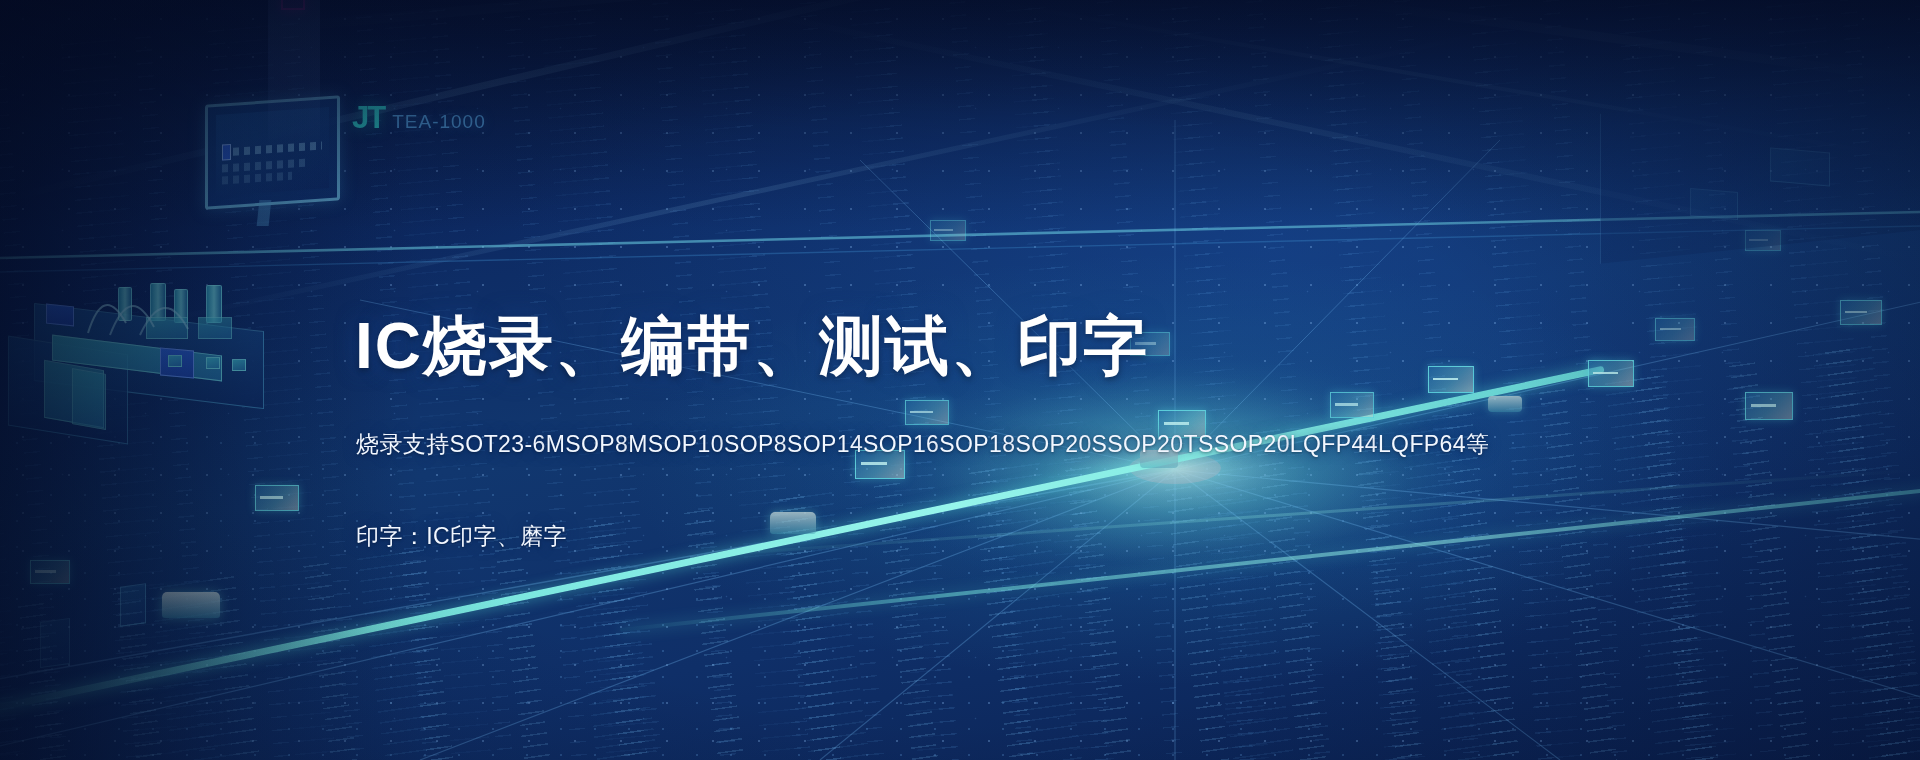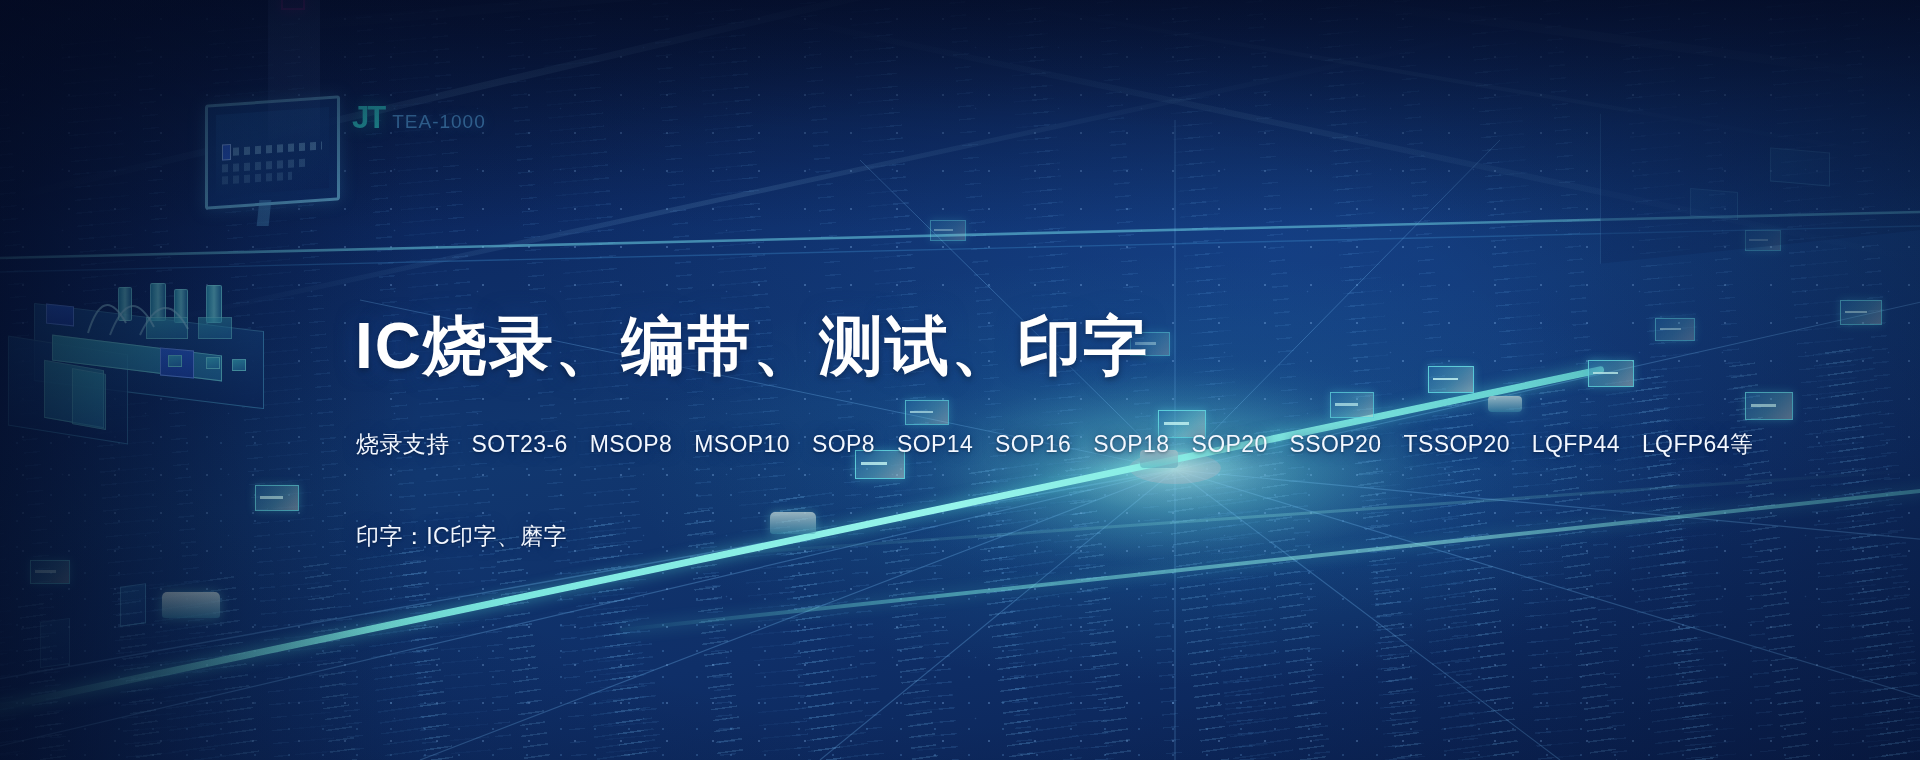--- a/index.html
+++ b/index.html
@@ -111,21 +111,21 @@
 
   .subline{
     position:absolute; left:356px;
     color:#f2f7ff; font-size:23px; line-height:1;
     letter-spacing:.4px; white-space:nowrap;
     text-shadow:0 0 14px rgba(10,40,100,.95), 0 1px 3px rgba(0,0,0,.40);
   }
   #sub0{ top:433px; }
   #sub1{ top:479px; }
   #sub2{ top:525px; }
-  #sub0 .pkg{ margin-left:22px; }
+  #sub0 .pkg{ }
 
   
   .silhouette{ position:absolute; pointer-events:none; }
 
   .monitor{
     position:absolute; left:205px; top:100px; width:135px; height:105px;
     border:3px solid rgba(120,205,235,.75);
     border-radius:3px;
     background:linear-gradient(150deg, rgba(20,70,140,.85) 0%, rgba(16,52,115,.9) 100%);
     box-shadow:0 0 16px rgba(70,165,225,.35);

